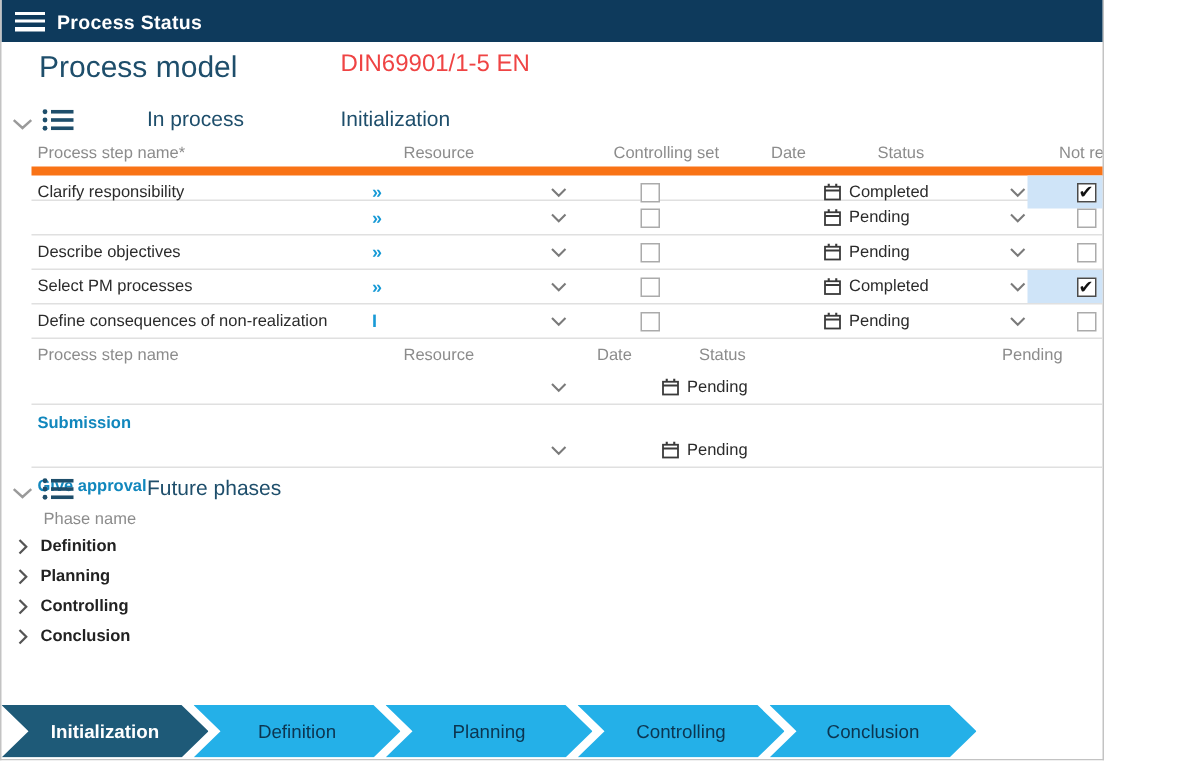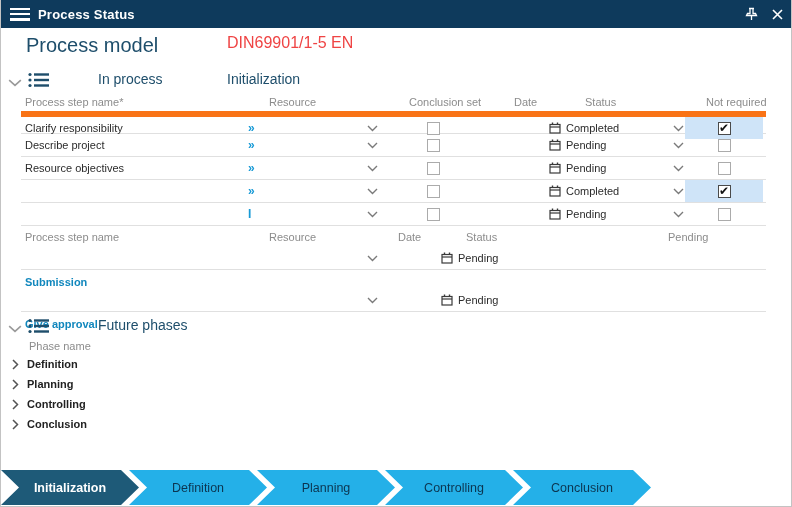--- a/index.html
+++ b/index.html
@@ -1,18 +1,18 @@
 <!DOCTYPE html>
 <html><head>
 <meta charset="utf-8">
 <style>
   * { margin:0; padding:0; box-sizing:border-box; }
   html,body { width:792px; height:507px; }
   body { font-family:"Liberation Sans", sans-serif; background:#fff; }
-  #window { position:relative; width:792px; height:507px; background:#fff;
+  #window { position:relative; width:736px; height:507px; background:#fff;
             border:1px solid #c3c3c3; border-top:none; overflow:hidden; }
 
   
   .titlebar { position:absolute; top:0; left:0; width:792px; height:28px; background:#0e3a5c;
               display:flex; align-items:center; color:#fff; }
   .hamburger { width:20px; height:13px; margin-left:9px; display:flex; flex-direction:column;
                justify-content:space-between; cursor:pointer; }
   .hamburger span { display:block; height:2.5px; background:#fff; }
   .titlebar .title { margin-left:8px; font-size:13px; font-weight:bold; letter-spacing:.2px; }
   .titlebar .spacer { flex:1; }
@@ -122,21 +122,21 @@
     <path d="M1 1 L6 5.5 L11 1" fill="none" stroke="#9a9a9a" stroke-width="1.4"></path>
   </svg>
   <svg class="sec-icon" style="top:72px" width="22" height="16" viewBox="0 0 22 16">
       <use href="#listicon"></use>
     </svg>
   <div class="sec-label" style="top:71px">In process</div>
   <div class="sec-value" style="top:71px">Initialization</div>
 
   <div class="th" style="left:24px; top:96px">Process step name*</div>
   <div class="th" style="left:268px; top:96px">Resource</div>
-  <div class="th" style="left:408px; top:96px">Conclusion set</div>
+  <div class="th" style="left:408px; top:96px">Controlling set</div>
   <div class="th" style="left:513px; top:96px">Date</div>
   <div class="th" style="left:584px; top:96px">Status</div>
   <div class="th" style="left:705px; top:96px">Not required</div>
 
   <div class="row row-top" style="top:111px">
     <div class="cell c-name">Clarify responsibility</div>
     <div class="cell c-resval">»</div>
     <div class="cell c-resdd">
         <svg width="11" height="7" viewBox="0 0 11 7">
           <use href="#dd"></use>
@@ -155,21 +155,20 @@
         <svg width="11" height="7" viewBox="0 0 11 7">
           <use href="#dd"></use>
         </svg>
       </div>
     <div class="cell c-nr hl">
         <span class="checkbox checked"></span>
       </div>
   </div>
 
   <div class="row" style="top:134px">
-    <div class="cell c-name">Describe project</div>
     <div class="cell c-resval">»</div>
     <div class="cell c-resdd">
         <svg width="11" height="7" viewBox="0 0 11 7">
           <use href="#dd"></use>
         </svg>
       </div>
     <div class="cell c-pcb">
         <span class="checkbox"></span>
       </div>
     <div class="cell c-status">
@@ -182,21 +181,21 @@
         <svg width="11" height="7" viewBox="0 0 11 7">
           <use href="#dd"></use>
         </svg>
       </div>
     <div class="cell c-nr">
         <span class="checkbox"></span>
       </div>
   </div>
 
   <div class="row" style="top:157px">
-    <div class="cell c-name">Resource objectives</div>
+    <div class="cell c-name">Describe objectives</div>
     <div class="cell c-resval">»</div>
     <div class="cell c-resdd">
         <svg width="11" height="7" viewBox="0 0 11 7">
           <use href="#dd"></use>
         </svg>
       </div>
     <div class="cell c-pcb">
         <span class="checkbox"></span>
       </div>
     <div class="cell c-status">
@@ -209,20 +208,21 @@
         <svg width="11" height="7" viewBox="0 0 11 7">
           <use href="#dd"></use>
         </svg>
       </div>
     <div class="cell c-nr">
         <span class="checkbox"></span>
       </div>
   </div>
 
   <div class="row" style="top:180px">
+    <div class="cell c-name">Select PM processes</div>
     <div class="cell c-resval">»</div>
     <div class="cell c-resdd">
         <svg width="11" height="7" viewBox="0 0 11 7">
           <use href="#dd"></use>
         </svg>
       </div>
     <div class="cell c-pcb">
         <span class="checkbox"></span>
       </div>
     <div class="cell c-status">
@@ -235,20 +235,21 @@
         <svg width="11" height="7" viewBox="0 0 11 7">
           <use href="#dd"></use>
         </svg>
       </div>
     <div class="cell c-nr hl">
         <span class="checkbox checked"></span>
       </div>
   </div>
 
   <div class="row" style="top:203px">
+    <div class="cell c-name">Define consequences of non-realization</div>
     <div class="cell c-resval">I</div>
     <div class="cell c-resdd">
         <svg width="11" height="7" viewBox="0 0 11 7">
           <use href="#dd"></use>
         </svg>
       </div>
     <div class="cell c-pcb">
         <span class="checkbox"></span>
       </div>
     <div class="cell c-status">

